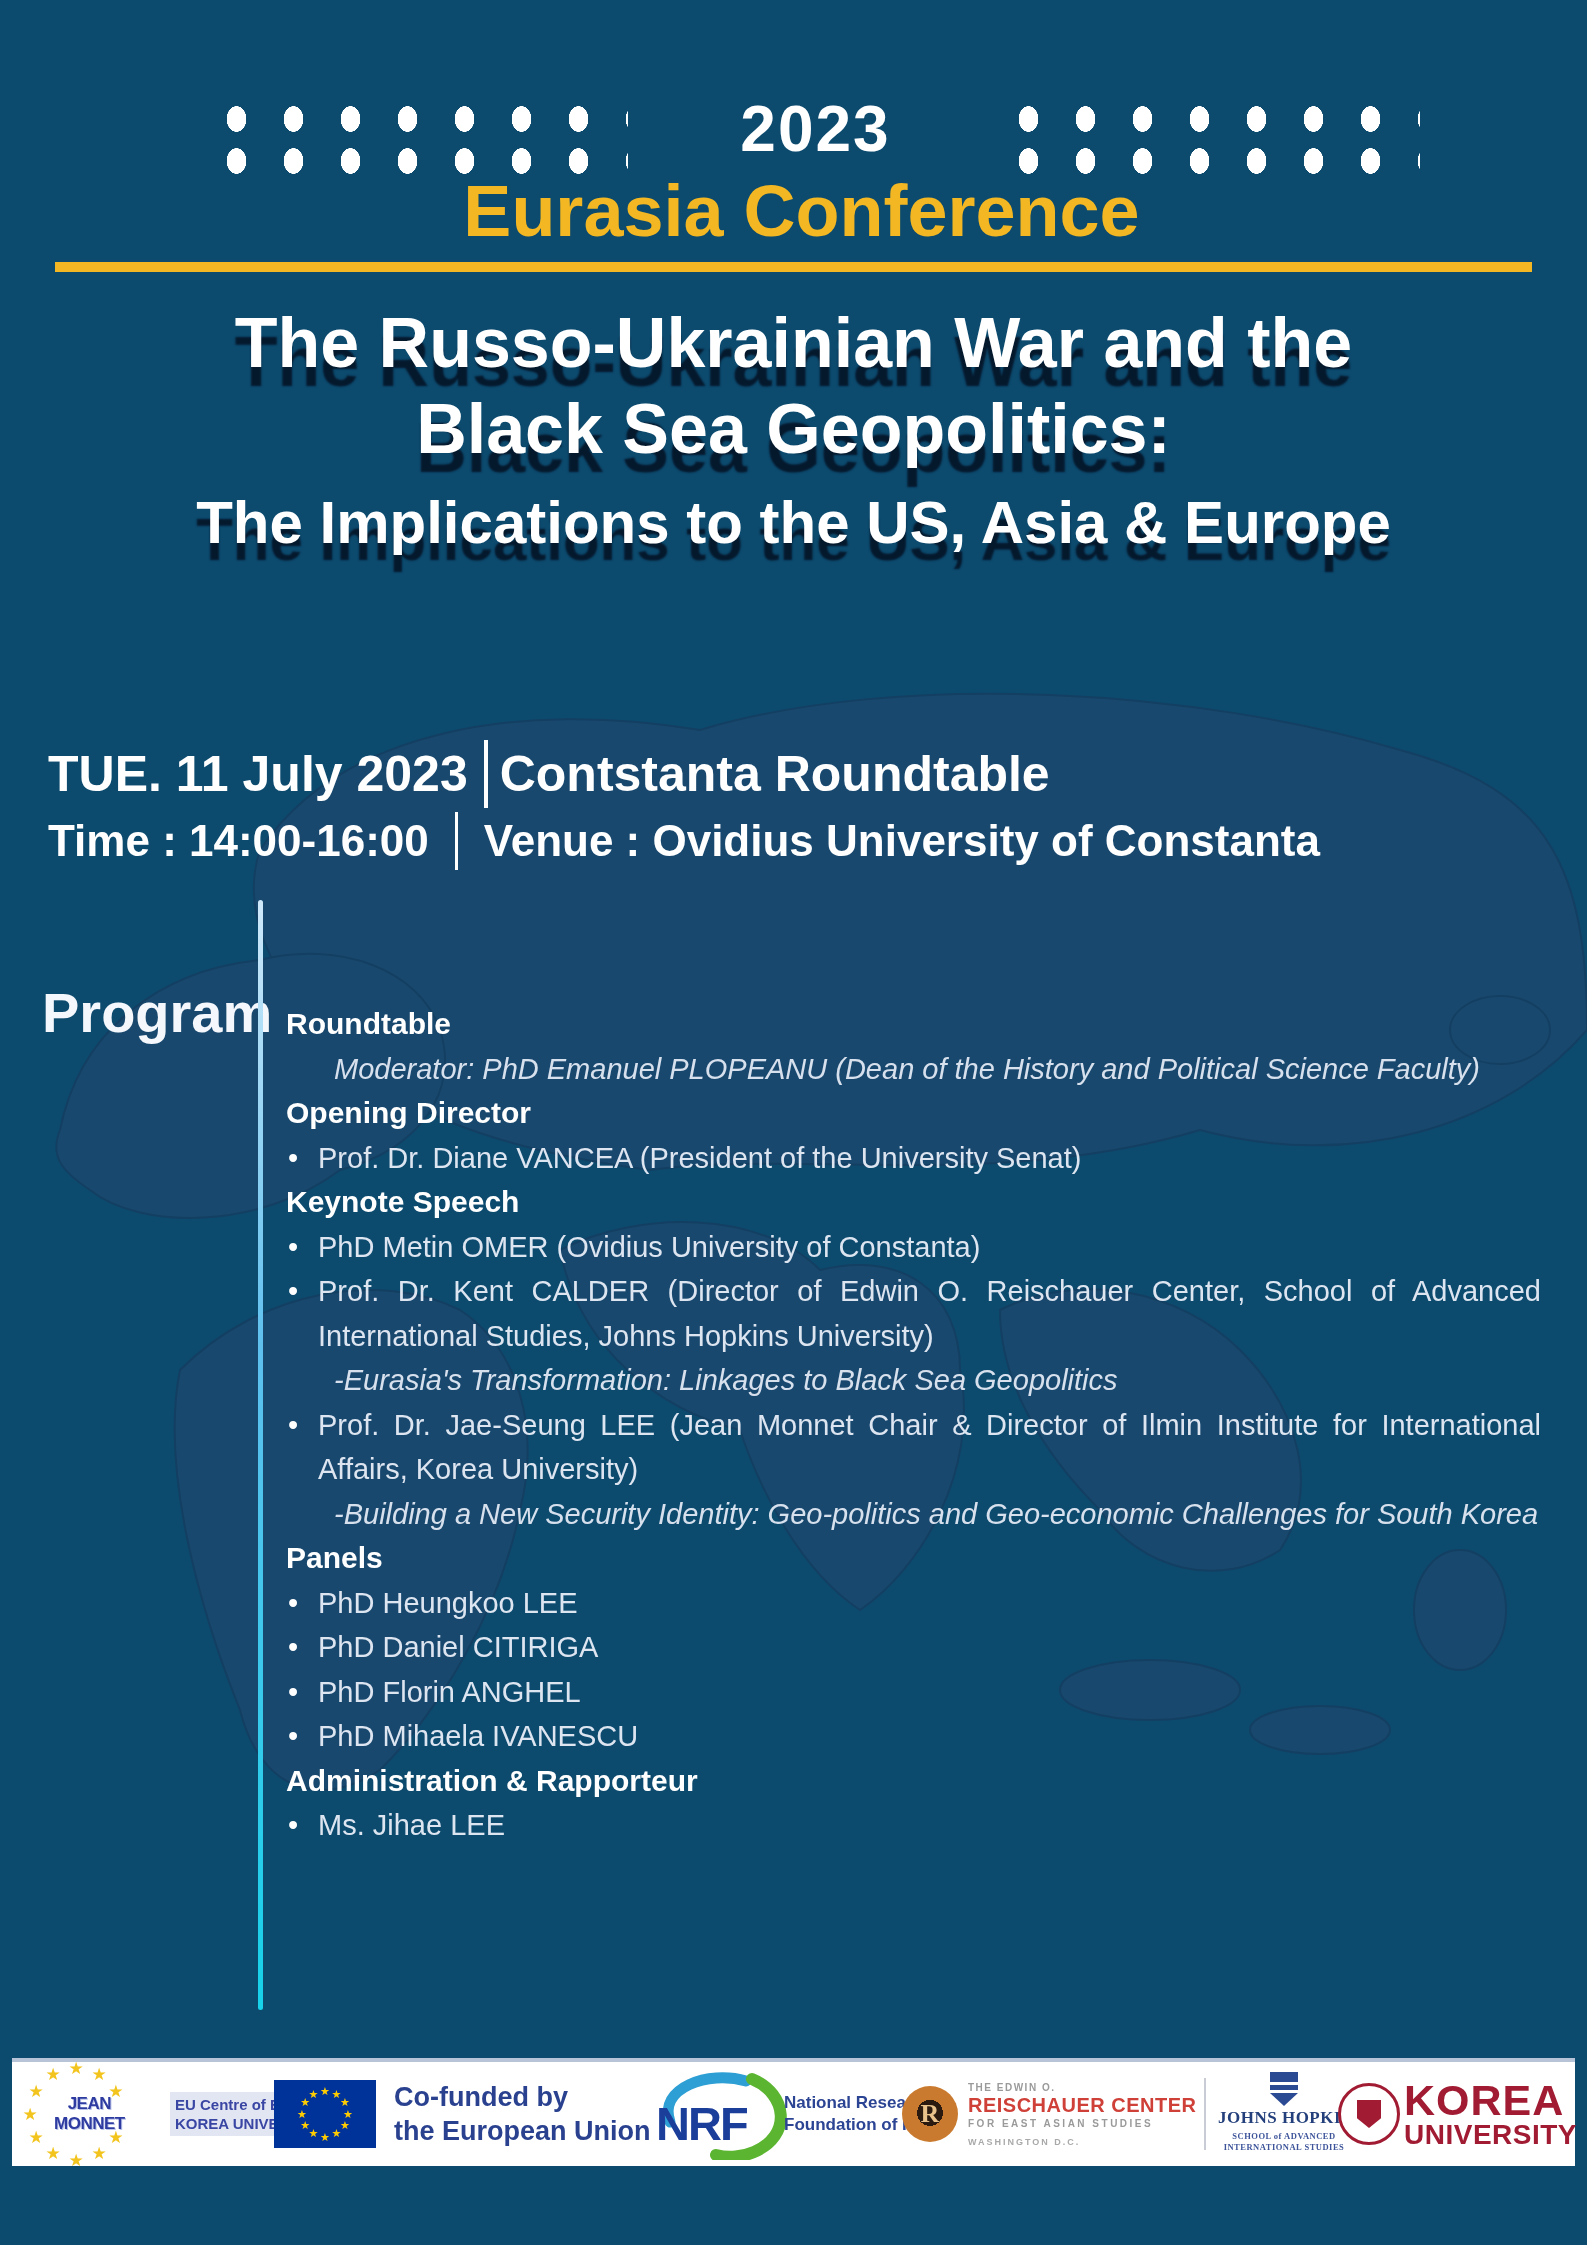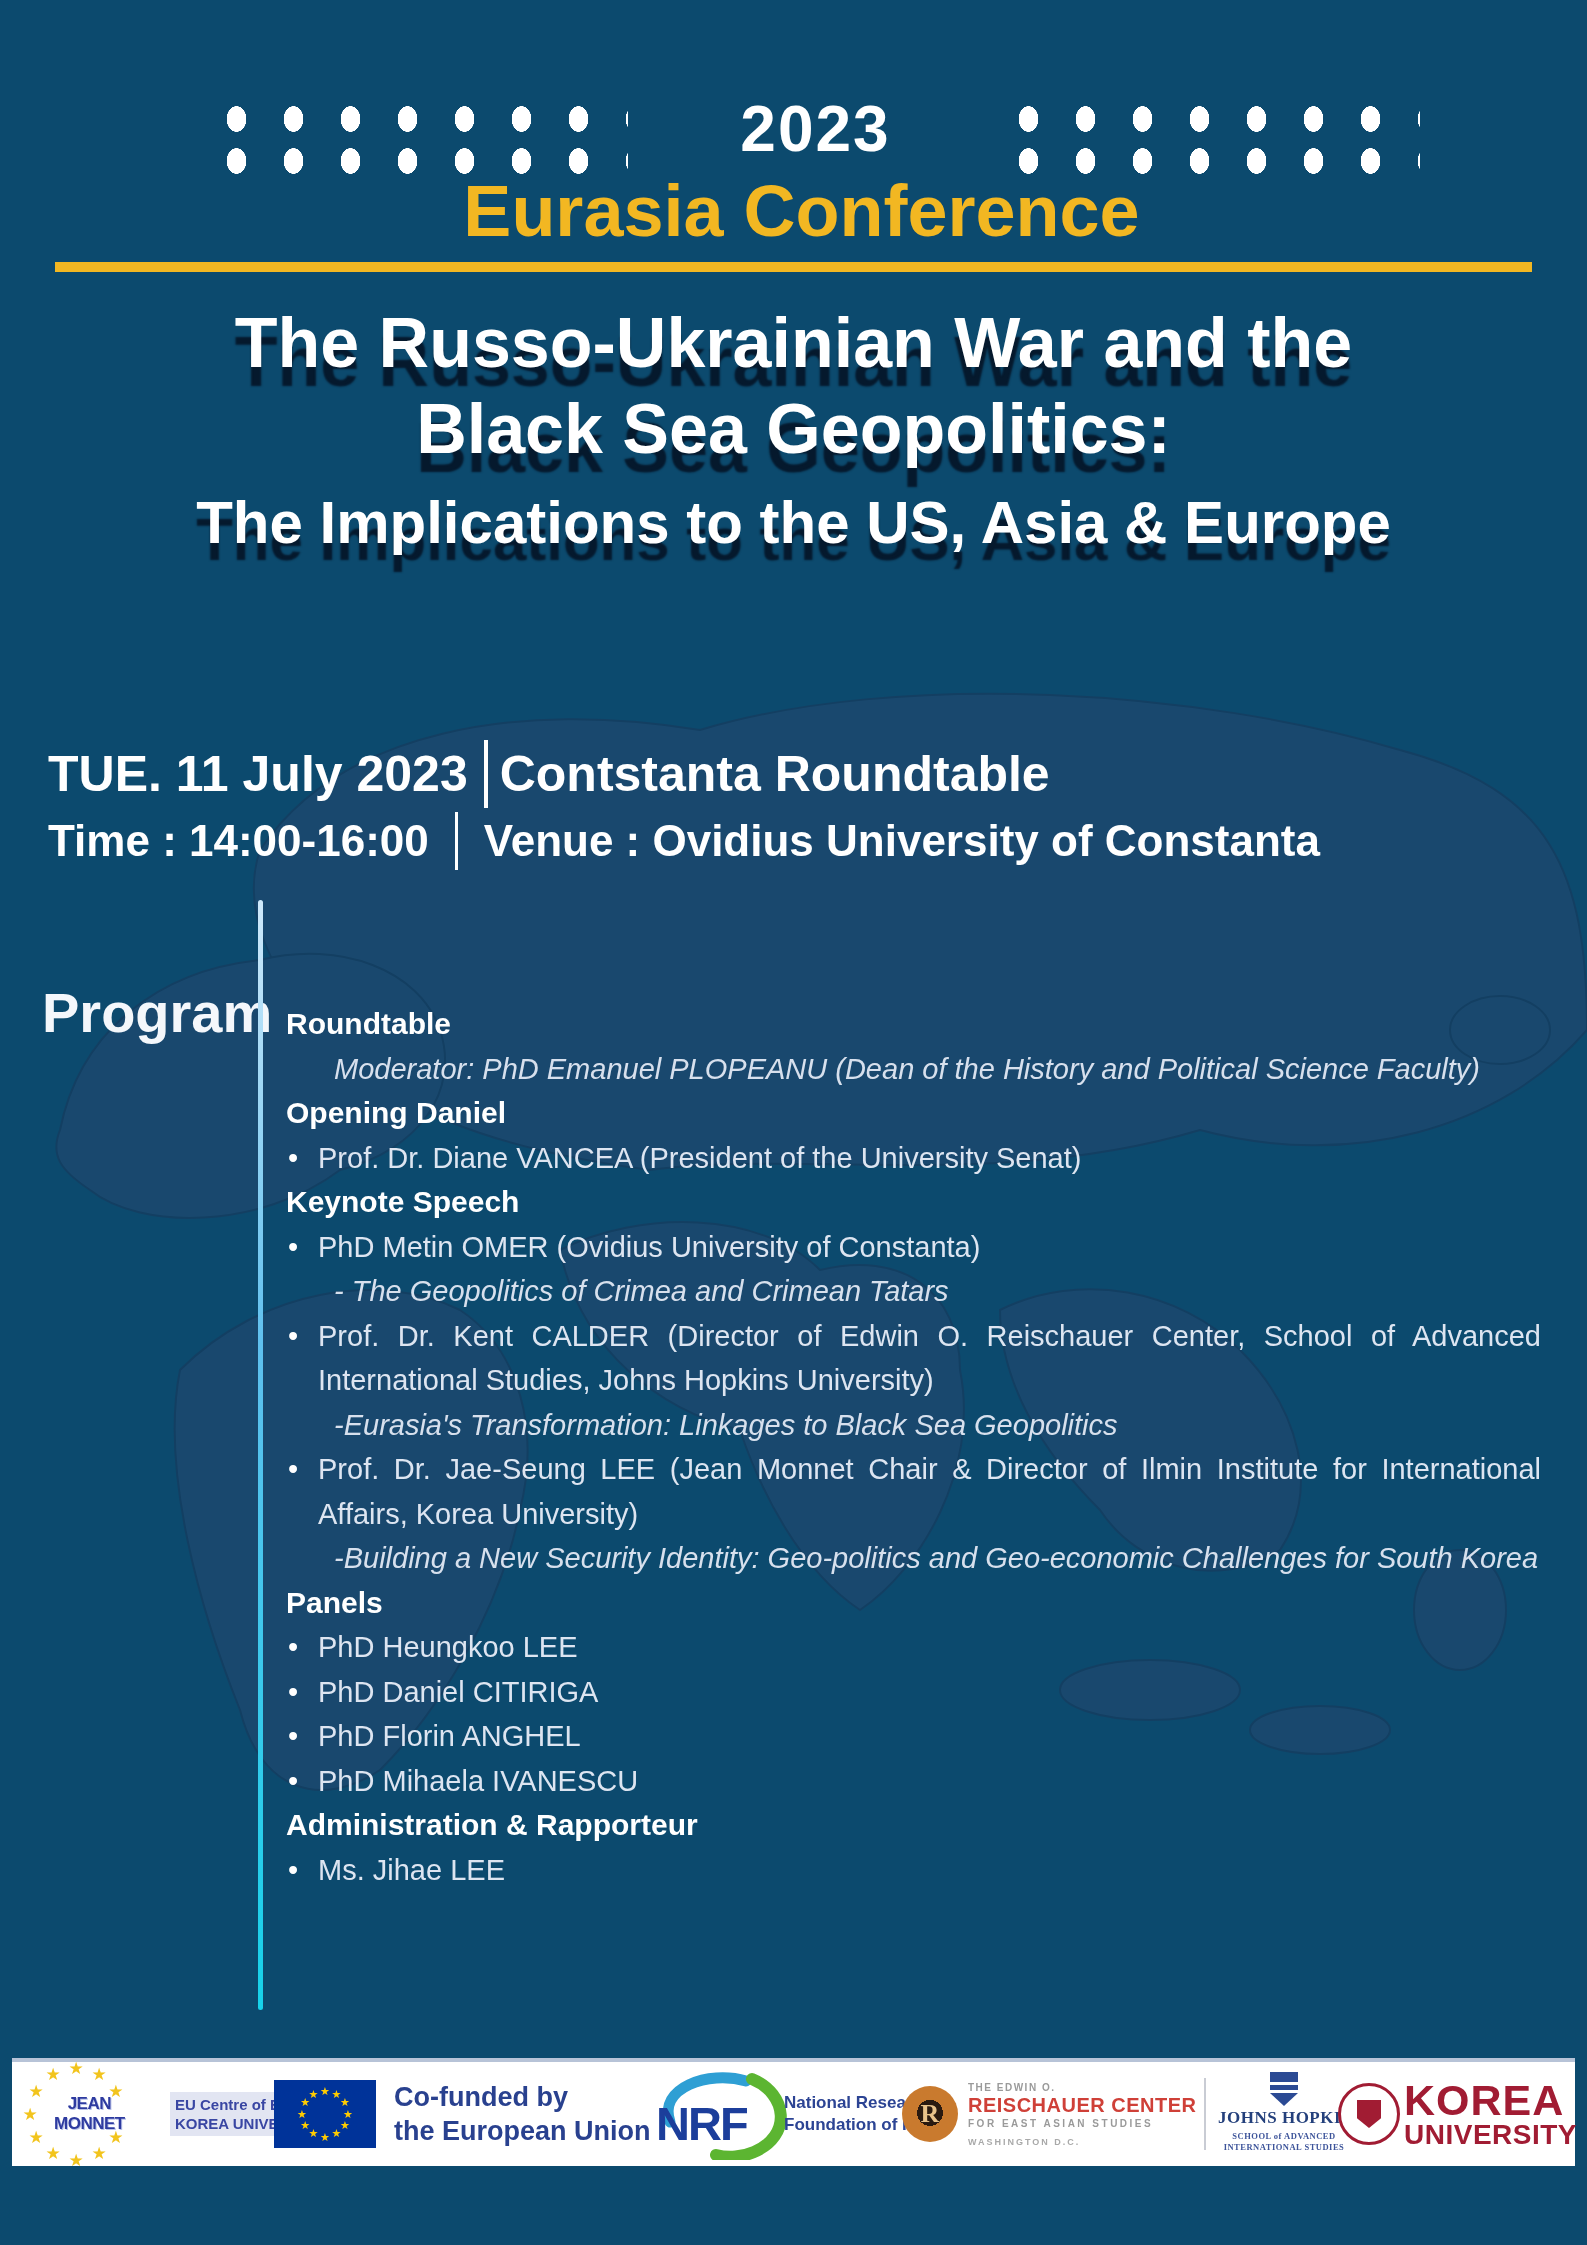--- a/index.html
+++ b/index.html
@@ -154,25 +154,24 @@
     <span>Time : 14:00-16:00</span>
     <span class="sep"></span>
     <span>Venue : Ovidius University of Constanta</span>
   </div>
 
   <div class="program-label">Program</div>
   <div class="program-rule"></div>
   <div class="program-list">
     <div class="p-head">Roundtable</div>
     <div class="p-italic">Moderator: PhD Emanuel PLOPEANU (Dean of the History and Political Science Faculty)</div>
-    <div class="p-head">Opening Daniel</div>
+    <div class="p-head">Opening Director</div>
     <div class="p-bullet">Prof. Dr. Diane VANCEA (President of the University Senat)</div>
     <div class="p-head">Keynote Speech</div>
     <div class="p-bullet">PhD Metin OMER (Ovidius University of Constanta)</div>
-    <div class="p-italic">- The Geopolitics of Crimea and Crimean Tatars</div>
     <div class="p-bullet justify">Prof. Dr. Kent CALDER (Director of Edwin O. Reischauer Center, School of Advanced International Studies, Johns Hopkins University)</div>
     <div class="p-italic">-Eurasia's Transformation: Linkages to Black Sea Geopolitics</div>
     <div class="p-bullet justify">Prof. Dr. Jae-Seung LEE (Jean Monnet Chair &amp; Director of Ilmin Institute for International Affairs, Korea University)</div>
     <div class="p-italic">-Building a New Security Identity: Geo-politics and Geo-economic Challenges for South Korea</div>
     <div class="p-head">Panels</div>
     <div class="p-bullet">PhD Heungkoo LEE</div>
     <div class="p-bullet">PhD Daniel CITIRIGA</div>
     <div class="p-bullet">PhD Florin ANGHEL</div>
     <div class="p-bullet">PhD Mihaela IVANESCU</div>
     <div class="p-head">Administration &amp; Rapporteur</div>

